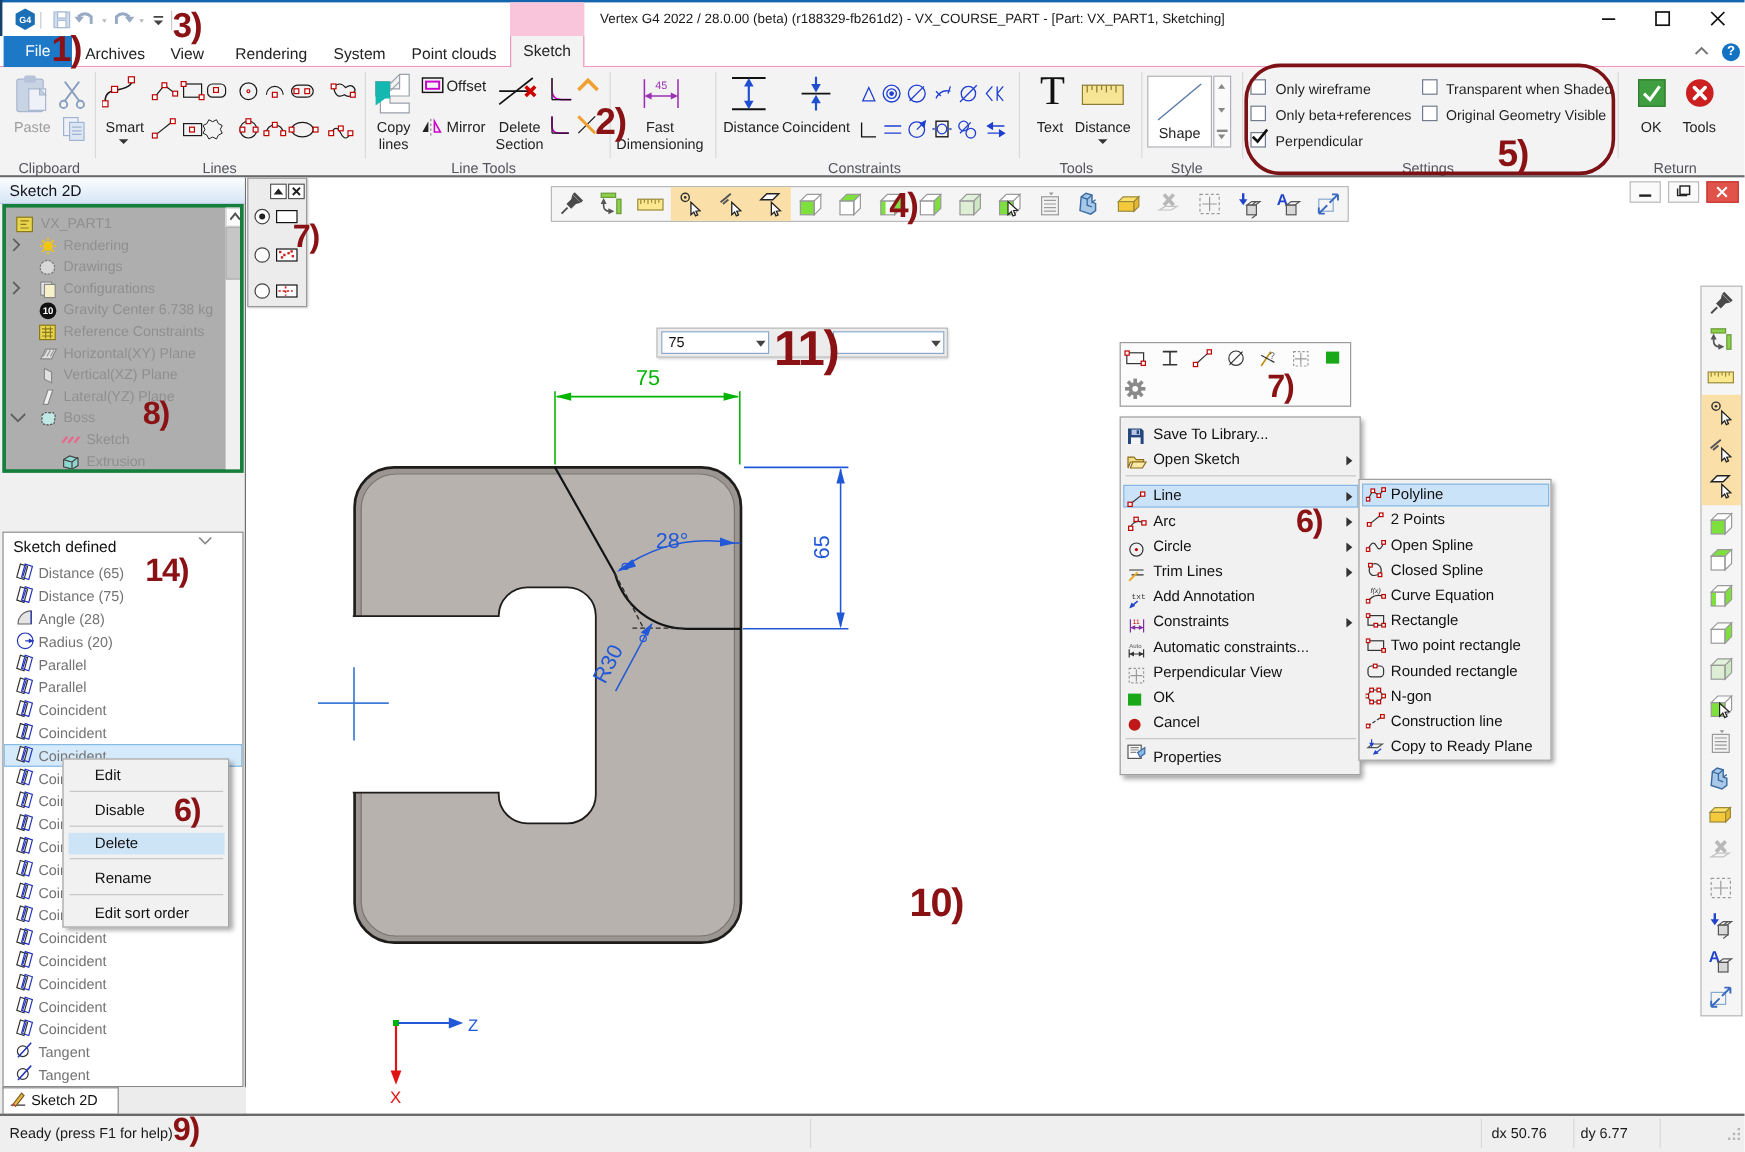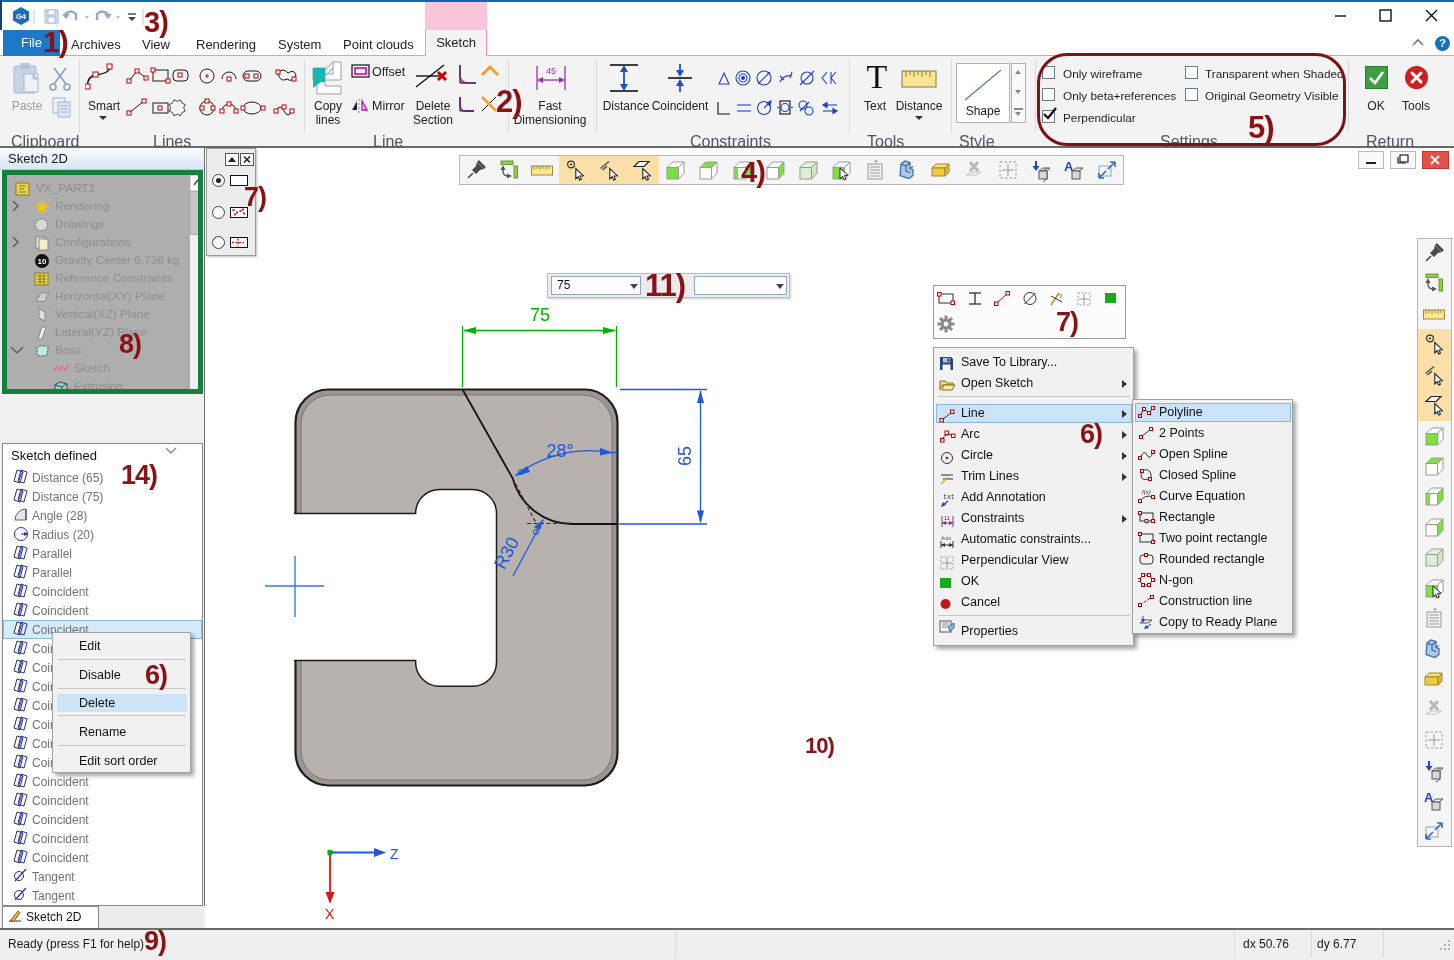--- a/index.html
+++ b/index.html
@@ -1,38 +1,39 @@
 <!DOCTYPE html>
 <html><head>
 <meta charset="utf-8">
 <style>
 *{margin:0;padding:0;box-sizing:border-box}
 html,body{overflow:hidden}body{font-family:"Liberation Sans",sans-serif}
 #root{position:relative;width:1454px;height:960px;background:#fff;overflow:hidden;font-family:"Liberation Sans",sans-serif}
 .ab{position:absolute}
 .ann{position:absolute;color:#8a1114;font-weight:bold;font-size:27px;letter-spacing:-1px;z-index:99;line-height:1}
-.gl{position:absolute;top:133px;font-size:16px;color:#53545c;}
+.gl{position:absolute;top:133px;font-size:12px;color:#53545c;text-align:center}
 .gsep{position:absolute;top:60px;height:72px;width:1px;background:#dadadc}
 .tabtx{position:absolute;top:37px;font-size:13px;color:#222}
 .cb{position:absolute;width:13px;height:13px;background:#fff;border:1px solid #707a8a}
 .cbl{position:absolute;font-size:11.8px;color:#1f1f1f}
 .ritx{position:absolute;font-size:12px;color:#222;text-align:center;line-height:14px}
 .trow{position:absolute;left:0;height:18px;font-size:11.8px;color:#8f8f8f;white-space:nowrap;line-height:15px}
 .srow{position:absolute;left:0;height:19px;font-size:12px;color:#737373;white-space:nowrap}
 .mitem{position:absolute;font-size:12.5px;color:#111;white-space:nowrap}
 .msep{position:absolute;height:1px;background:#c6c6c6}
 .marr{position:absolute;width:0;height:0;border-left:5px solid #333;border-top:4px solid transparent;border-bottom:4px solid transparent}
 </style>
 </head>
 <body>
 <div id="root">
 
 <div class="ab" style="left:0;top:0;width:1454px;height:30px;background:#fff;border-top:2px solid #1565ae"></div>
 <div class="ab" style="left:0;top:0;width:2px;height:56px;background:#16406e"></div>
 <div class="ab" style="left:425px;top:2px;width:62px;height:29px;background:#f9c5da"></div>
+<div class="ab" style="left:500px;top:10px;font-size:11.2px;color:#1a1a1a">Vertex G4 2022 / 28.0.00 (beta) (r188329-fb261d2) - VX_COURSE_PART - [Part: VX_PART1, Sketching]</div>
 
 <svg class="ab" style="left:12px;top:6px" width="150" height="22" viewBox="0 0 150 22">
   <polygon points="9,1 17,5.5 17,14.5 9,19 1,14.5 1,5.5" fill="#1b6fb5"></polygon>
   <text x="9" y="13" font-size="7.5" fill="#fff" text-anchor="middle" font-weight="bold">G4</text>
   <line x1="22" y1="4" x2="22" y2="18" stroke="#c9c9c9" stroke-width="1"></line>
   <g stroke="#a9bcd4" fill="#cfdcec">
         <rect x="33" y="4" width="13" height="13"></rect>
         <rect x="36" y="4" width="7" height="5" fill="#fff"></rect>
         <rect x="36" y="11" width="7" height="6" fill="#fff"></rect>
       </g>
@@ -344,21 +345,21 @@
 <svg class="ab" style="left:1405px;top:66px;z-index:2" width="23" height="23">
       <path d="M7 7 L16 16 M16 7 L7 16" stroke="#fff" stroke-width="3" stroke-linecap="round"></path>
     </svg>
 <div class="ritx" style="left:1396px;top:99px;width:40px">Tools</div>
 
 
 <div class="ab" style="left:0;top:148px;width:205px;height:780px;background:#f0f0f0;border-right:1px solid #6e6e6e"></div>
 <div class="ab" style="left:0;top:148px;width:204px;height:22px;background:linear-gradient(#fbfdfe,#d7e6f6);border-bottom:1px solid #b9cde4"></div>
 <div class="ab" style="left:8px;top:151px;font-size:13px;color:#14141c">Sketch 2D</div>
 
-<div class="ab" style="left:2px;top:170px;width:201px;height:224px;background:#aeaeae;border:5px solid #15803d;overflow:hidden">
+<div class="ab" style="left:2px;top:170px;width:201px;height:224px;background:#aeaeae;border:3px solid #15803d;overflow:hidden">
 
   <div class="trow" style="top:6px;left:29px">VX_PART1</div>
   <div class="trow" style="top:24px;left:48px">Rendering</div>
   <div class="trow" style="top:42px;left:48px">Drawings</div>
   <div class="trow" style="top:60px;left:48px">Configurations</div>
   <div class="trow" style="top:78px;left:48px">Gravity Center 6.738 kg</div>
   <div class="trow" style="top:96px;left:48px">Reference Constraints</div>
   <div class="trow" style="top:114px;left:48px">Horizontal(XY) Plane</div>
   <div class="trow" style="top:132px;left:48px">Vertical(XZ) Plane</div>
   <div class="trow" style="top:150px;left:48px">Lateral(YZ) Plane</div>
@@ -1112,18 +1113,18 @@
 <div class="ann" style="left:43px;top:27px;font-size:30px">1)</div>
 <div class="ann" style="left:144px;top:8px;font-size:29px">3)</div>
 <div class="ann" style="left:496px;top:86px;font-size:31px">2)</div>
 <div class="ann" style="left:741px;top:158px;font-size:29px">4)</div>
 <div class="ann" style="left:1248px;top:112px;font-size:31px">5)</div>
 <div class="ann" style="left:1080px;top:421px;font-size:27px">6)</div>
 <div class="ann" style="left:145px;top:662px;font-size:27px">6)</div>
 <div class="ann" style="left:1056px;top:309px;font-size:27px">7)</div>
 <div class="ann" style="left:119px;top:331px;font-size:27px">8)</div>
 <div class="ann" style="left:144px;top:928px;font-size:27px">9)</div>
-<div class="ann" style="left:805px;top:735px;font-size:22px">10)</div>
-<div class="ann" style="left:645px;top:270px;font-size:31px">11)</div>
+<div class="ann" style="left:758px;top:735px;font-size:33px">10)</div>
+<div class="ann" style="left:645px;top:270px;font-size:41px">11)</div>
 <div class="ann" style="left:121px;top:462px;font-size:27px">14)</div>
 <div class="ann" style="left:244px;top:184px;font-size:27px">7)</div>
 <div class="ab" style="left:1037px;top:53px;width:309px;height:93px;border:3px solid #7d1216;border-radius:30px;z-index:98"></div>
 </div>
 
 </body></html>

